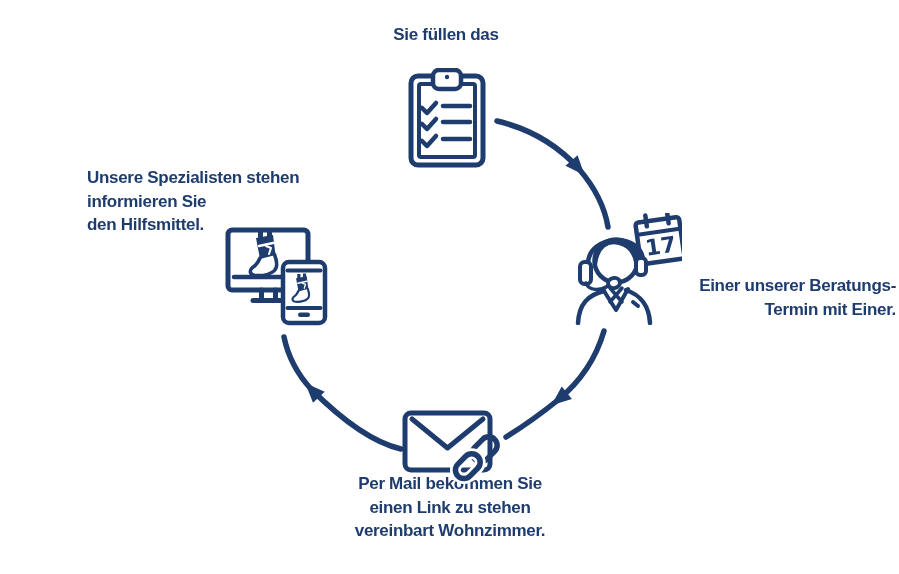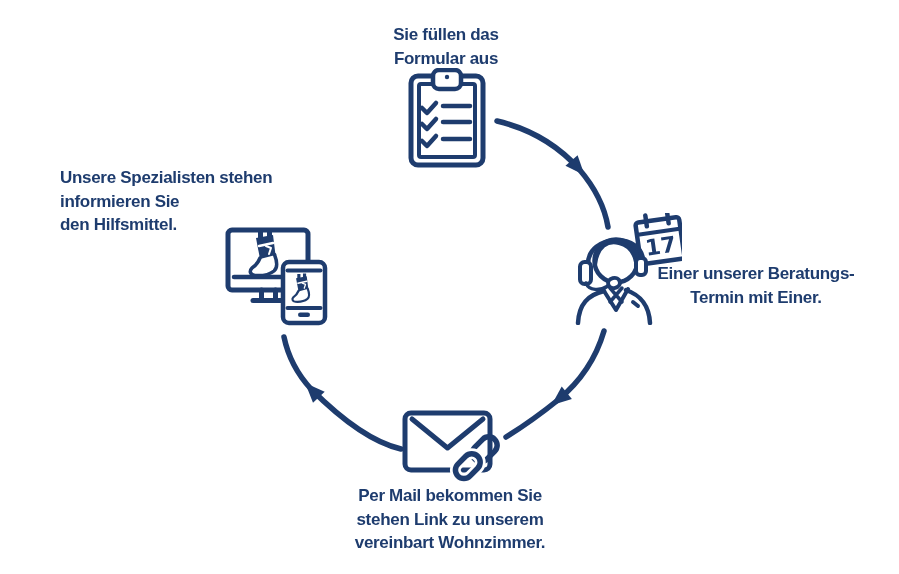--- a/index.html
+++ b/index.html
@@ -24,35 +24,34 @@
     font-size:22px;font-weight:700;fill:var(--navy);
   }
 </style>
 </head>
 <body>
 
 <div class="canvas">
 
   <div class="label center" style="left:296px;top:23px;width:300px;">
     <div>Sie füllen das</div>
-    <div>Formular aus</div>
   </div>
 
-  <div class="label center" style="left:616px;top:262px;width:280px;">
+  <div class="label center" style="left:616px;top:274px;width:280px;text-align:right;">
     <div>Einer unserer Beratungs-</div>
     <div>Termin mit Einer.</div>
   </div>
 
-  <div class="label center" style="left:300px;top:484px;width:300px;">
+  <div class="label center" style="left:300px;top:472px;width:300px;">
     <div>Per Mail bekommen Sie</div>
-    <div>stehen Link zu unserem</div>
+    <div>einen Link zu stehen</div>
     <div>vereinbart Wohnzimmer.</div>
   </div>
 
-  <div class="label" style="left:60px;top:166px;width:272px;">
+  <div class="label" style="left:87px;top:166px;width:272px;">
     <div>Unsere Spezialisten stehen</div>
     <div>informieren Sie</div>
     <div>den Hilfsmittel.</div>
   </div>
 
   <svg class="abs" style="left:0;top:0;" width="899" height="574" viewBox="0 0 899 574">
     <defs>
       <marker id="ah" viewBox="0 0 12 10" refX="7" refY="5" markerWidth="22" markerHeight="20" orient="auto" markerUnits="userSpaceOnUse">
         <path d="M0.8,0.6 L11.6,5 L0.8,9.4 Z" fill="#1e3c6e"></path>
       </marker>

